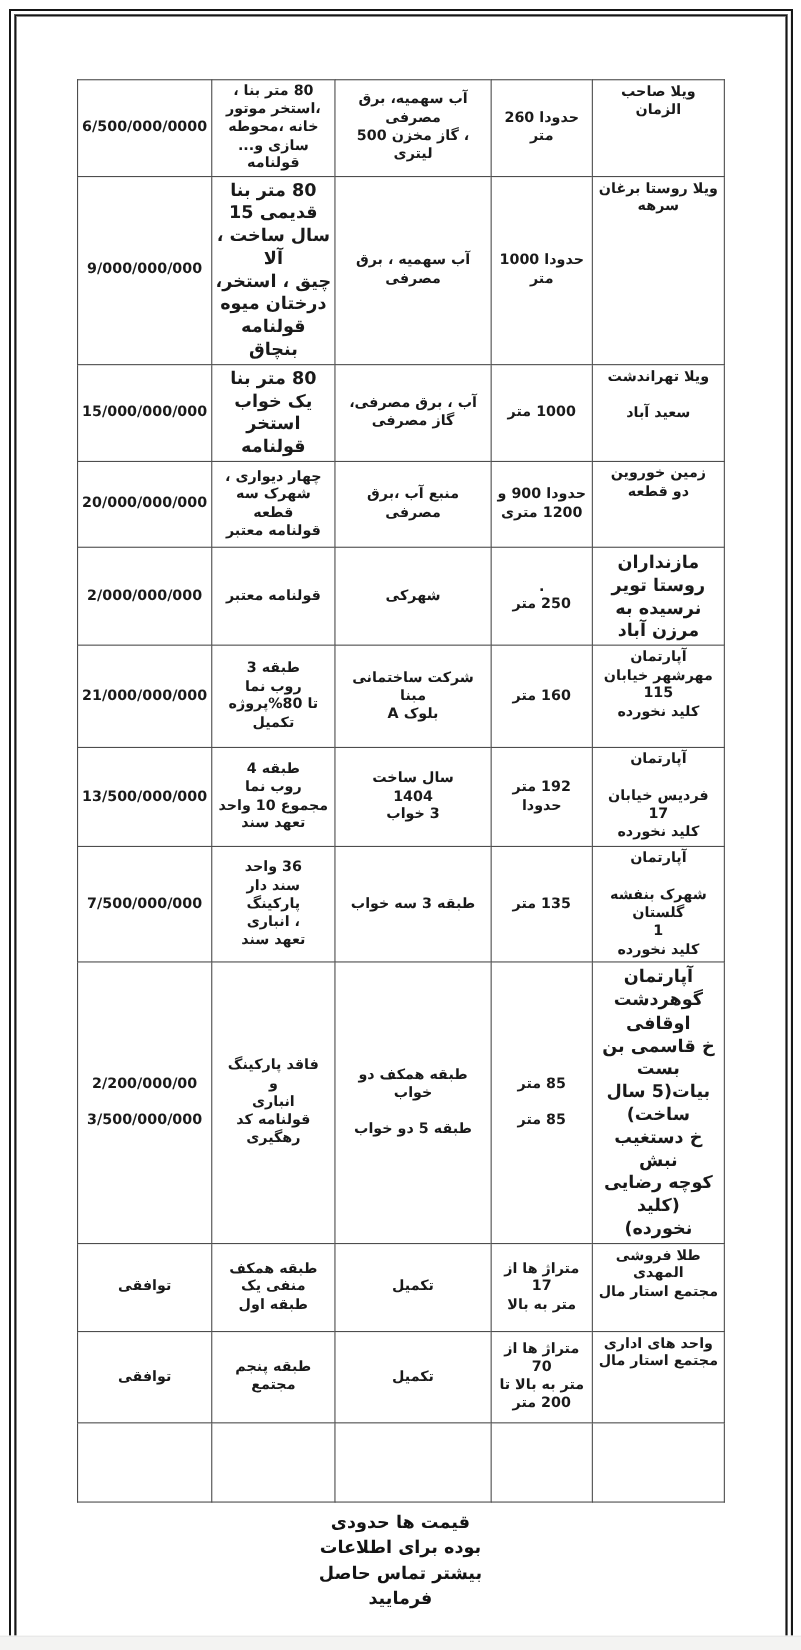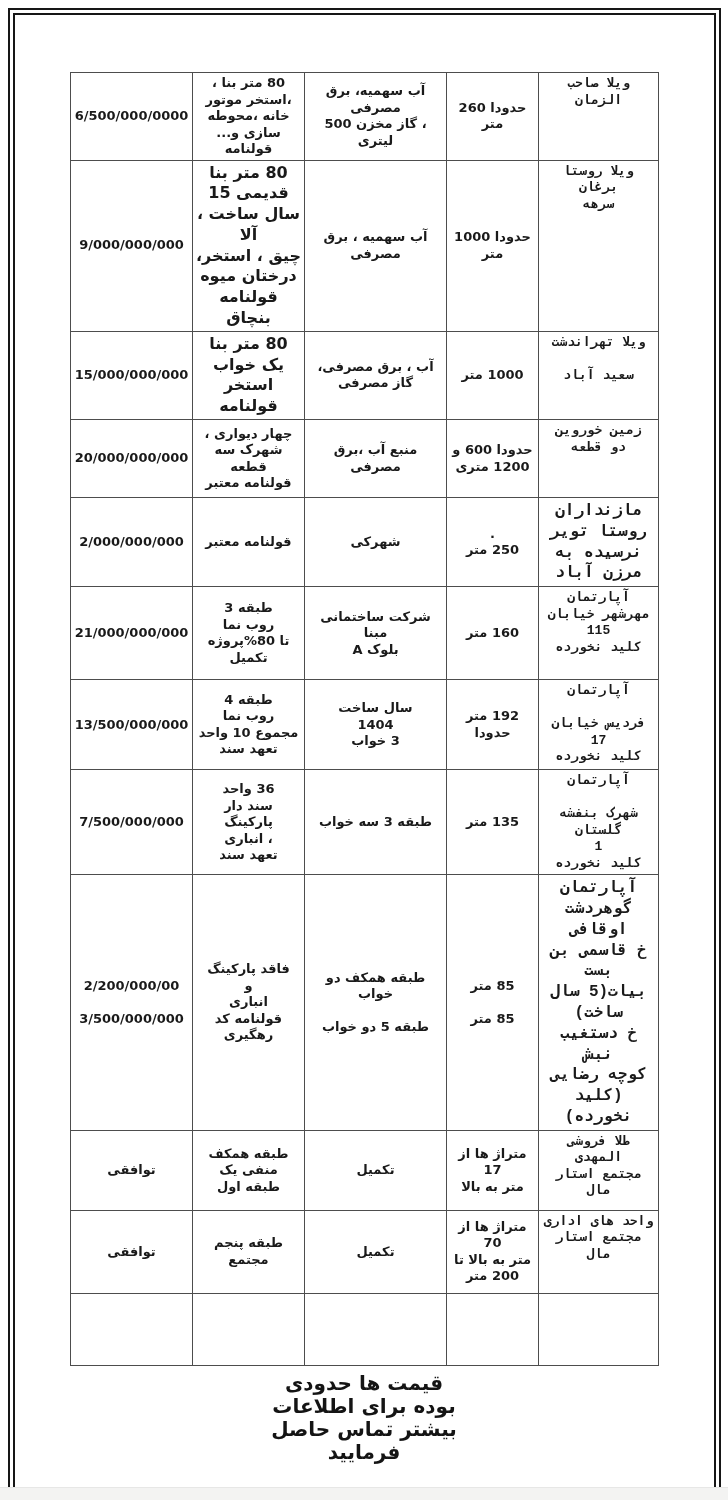--- a/index.html
+++ b/index.html
@@ -59,34 +59,33 @@
     font-weight: bold;
     line-height: 1.27;
     white-space: pre-line;
     padding: 2px 3px;
     overflow: hidden;
     color: #1a1a1a;
   }
   table.listing-table td.col-name {
     vertical-align: top;
     padding-top: 3px;
-    font-family: Liberation Mono, monospace;
   }
   table.listing-table td.small {
     font-size: 16px;
     line-height: 1.3;
   }
   .footer-note {
     position: absolute;
     top: 1372px;
     left: 50%;
     transform: translateX(-50%);
     direction: rtl;
     text-align: center;
-    font-size: 20px;
+    font-size: 16px;
     font-weight: bold;
     line-height: 23px;
     white-space: pre-line;
     color: #141414;
   }
 </style>
 </head>
 <body>
 
 <div class="page">
@@ -137,21 +136,21 @@
 گاز مصرفی</td>
           <td class="col-details small">80 متر بنا
 یک خواب
 استخر
 قولنامه</td>
           <td class="col-price">15/000/000/000</td>
         </tr>
         <tr style="height: 78px;">
           <td class="col-name">زمین خوروین
 دو قطعه</td>
-          <td class="col-area">حدودا 600 و
+          <td class="col-area">حدودا 900 و
 1200 متری</td>
           <td class="col-utilities">منبع آب ،برق مصرفی</td>
           <td class="col-details">چهار دیواری ،
 شهرک سه قطعه
 قولنامه معتبر</td>
           <td class="col-price">20/000/000/000</td>
         </tr>
         <tr style="height: 82px; margin-left: 16px;">
           <td class="col-name small">مازنداران
 روستا تویر

